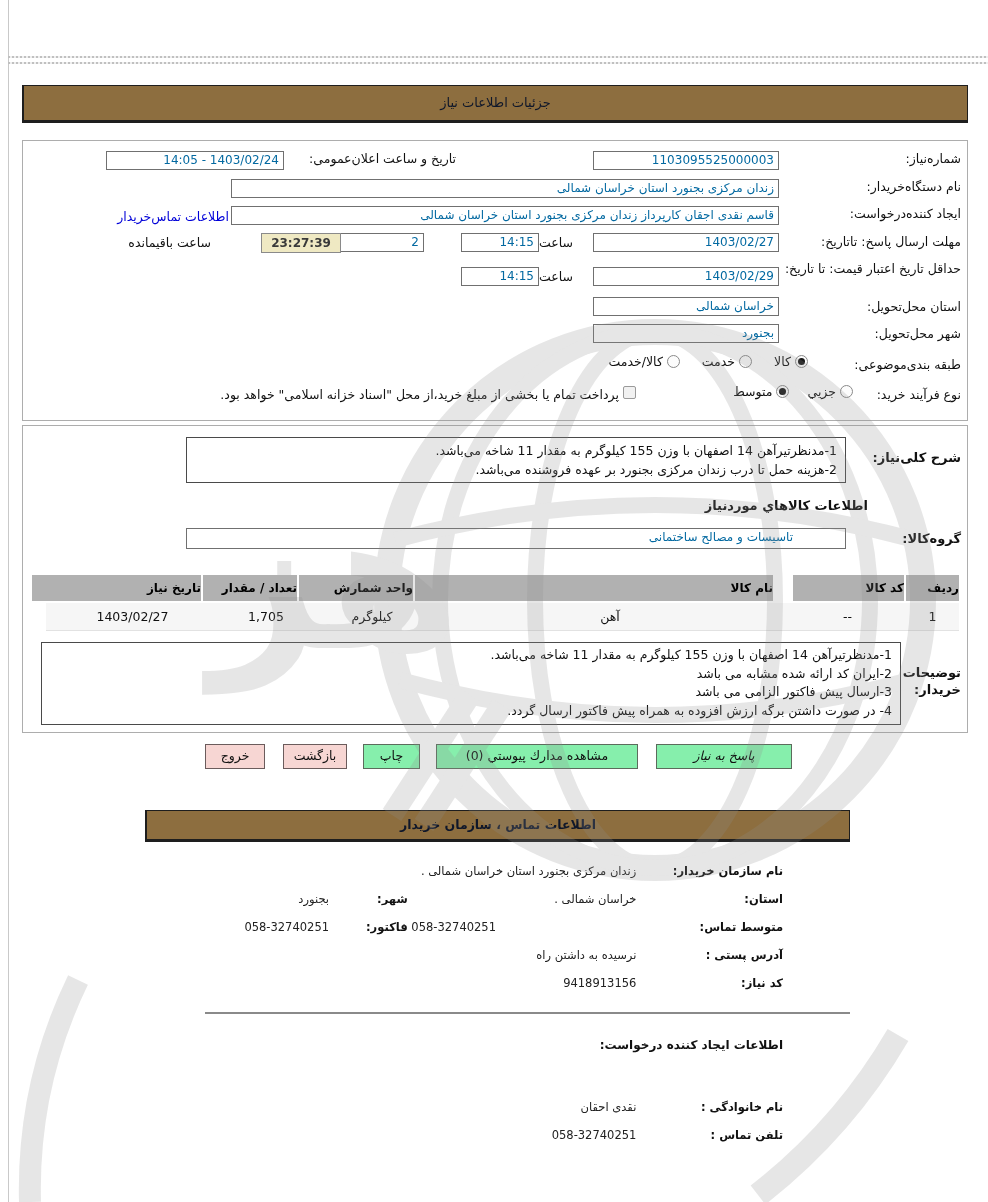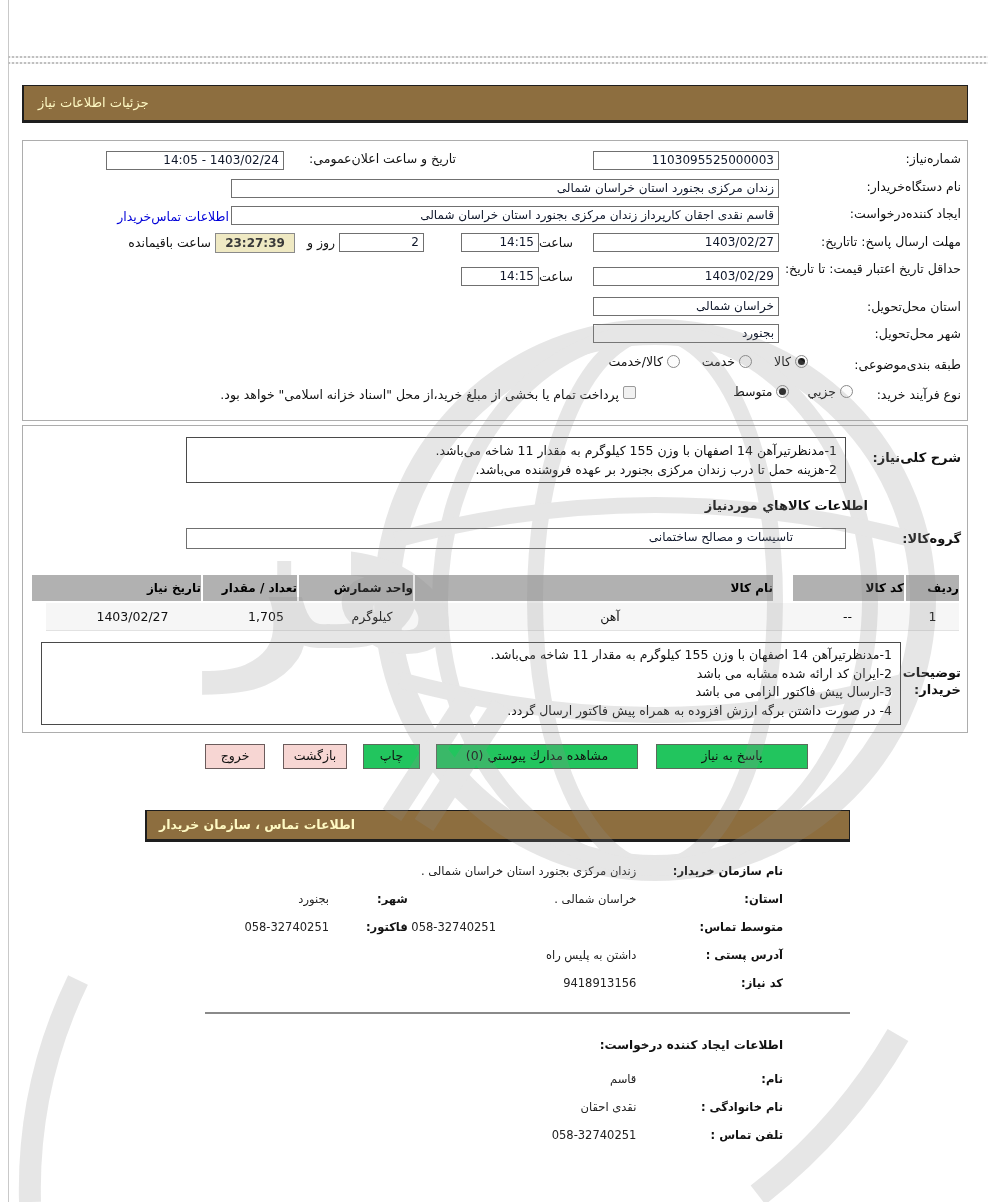--- a/index.html
+++ b/index.html
@@ -2,47 +2,47 @@
 <html lang="fa"><head>
 <meta charset="utf-8">
 <style>
   * { box-sizing: border-box; margin: 0; padding: 0; }
   body { background: #fff; font-family: "DejaVu Sans", sans-serif; }
   .page { position: relative; width: 988px; height: 1202px; background: #fff; direction: rtl; overflow: hidden; }
   .vline { position: absolute; left: 8px; top: 0; width: 1px; height: 1202px; background: #c9c9c9; }
   .rule { position: absolute; left: 8px; right: 0; height: 2px;
           background: repeating-linear-gradient(90deg,#c0c0c0 0 2px, #efefef 2px 4px); }
   .bar { position: absolute; background: #8d6e3f; border: 1px solid #1e1e1e; border-bottom-width: 3px; border-left-width: 2px;
-         color: #fef9c3; font-size: 13px; text-align: left; }
+         color: #0f172a; font-size: 13px; text-align: center; }
   .panel { position: absolute; border: 1px solid #adadad; background: #fff; }
   .lbl { position: absolute; font-size: 12.5px; color: #111; text-align: right; white-space: nowrap; }
   .lbl.wrap { white-space: normal; line-height: 15px; }
   .blbl { font-weight: bold; }
   .inp { position: absolute; height: 19px; border: 1px solid #707070; background: #fff;
-         font-size: 12px; line-height: 17px; padding: 0 4px; text-align: right; color: #0f172a; overflow: hidden; }
+         font-size: 12px; line-height: 17px; padding: 0 4px; text-align: right; color: #0369a1; overflow: hidden; }
   .ltr { direction: ltr; unicode-bidi: isolate; }
   .inp.ltr { text-align: right; }
   .bigbox { position: absolute; border: 1px solid #4a4a4a; background: #fff; font-size: 12.5px; color: #111;
             text-align: right; padding: 3px 8px; line-height: 19px; overflow: hidden; }
   .link { position: absolute; color: #0000d8; font-size: 12.5px; white-space: nowrap; cursor: pointer; }
   .yellow { position: absolute; height: 20px; background: #efe9c3; border: 1px solid #8a8a8a;
-            font-size: 12px; font-weight: bold; color: #3a3a3a; text-align: center; line-height: 18px; }
+            font-size: 12px; font-weight: bold; color: #3a3a3a; text-align: center; line-height: 18px; margin-left: 46px; }
   .rgroup { position: absolute; display: flex; flex-direction: row; align-items: center; }
   .ritem { display: flex; align-items: center; gap: 4px; cursor: pointer; }
   .ritem span.txt { font-size: 12.5px; color: #111; }
   .radio { width: 13px; height: 13px; border-radius: 50%; border: 1px solid #8a8a8a; background: #fcfcfc; display: inline-block; flex: none; }
   .radio.sel::after { content: ""; display: block; width: 7px; height: 7px; margin: 2px; border-radius: 50%; background: #151515; }
   .cbox { position: absolute; width: 13px; height: 13px; border: 1px solid #9a9a9a; background: #f1f1f1; border-radius: 2px; cursor: pointer; }
   .thead { position: absolute; display: flex; gap: 2px; }
   .thead .hc { background: #b1b1b1; color: #000; font-size: 12px; font-weight: bold; text-align: right; line-height: 26px; height: 26px; flex: none; }
   .trow { position: absolute; display: flex; gap: 2px; background: #f6f6f6; border-bottom: 1px solid #e2e2e2; }
   .trow .dc { font-size: 12.5px; color: #111; text-align: center; line-height: 27px; height: 27px; flex: none; }
   .btn { position: absolute; height: 25px; border: 1px solid #5c6b5c; font-size: 12.5px; color: #111;
          text-align: center; line-height: 22px; cursor: pointer; }
-  .btn.green { background: #22c55e; }
+  .btn.green { background: #86efac; }
   .btn.pink { background: #f7d6d3; border-color: #6b5c5c; }
   .crow { position: absolute; left: 138px; right: 205px; font-size: 11.5px; color: #222; direction: rtl; white-space: nowrap; }
   .crow .cl { display: inline-block; font-weight: bold; color: #111; vertical-align: top; }
   .crow .cv { display: inline-block; vertical-align: top; }
   .w143 { width: 143px; } .w225 { width: 225px; } .w75 { width: 75px; }
   .divline { position: absolute; border-top: 2px solid #8a8a8a; }
   .wm { position: absolute; left: 0; top: 0; z-index: 6; pointer-events: none; opacity: 0.22; }
 </style>
 </head>
 <body>
@@ -154,21 +154,21 @@
 
     <div class="bigbox" style="left:18px; top:216px; width:860px; height:83px; line-height:18.5px;">
       <div>1-مدنظرتیرآهن 14 اصفهان با وزن 155 کیلوگرم به مقدار 11 شاخه می‌باشد.</div>
       <div>2-ایران کد ارائه شده مشابه می باشد</div>
       <div>3-ارسال پیش فاکتور الزامی می باشد</div>
       <div>4- در صورت داشتن برگه ارزش افزوده به همراه پیش فاکتور ارسال گردد.</div>
     </div>
     <div class="lbl wrap blbl" style="right:6px; top:238px; width:64px; font-size:13px; line-height:17px;">توضیحات خریدار:</div>
   </div>
 
-  <div class="btn green" style="left:656px; top:744px; width:152px;">پاسخ به نیاز</div>
+  <div class="btn green" style="left:656px; top:744px; width:136px;font-style:italic;">پاسخ به نیاز</div>
   <div class="btn green" style="left:436px; top:744px; width:202px;">مشاهده مدارك پیوستي (0)</div>
   <div class="btn green" style="left:363px; top:744px; width:57px;">چاپ</div>
   <div class="btn pink" style="left:283px; top:744px; width:64px;">بازگشت</div>
   <div class="btn pink" style="left:205px; top:744px; width:60px;">خروج</div>
 
   <div class="bar" style="left:145px; top:810px; width:705px; height:32px; line-height:28px; padding-left:12px; padding-right:12px; font-weight:bold; font-size:12.5px;">
     <span>اطلاعات تماس ، سازمان خریدار</span>
   </div>
 
   <div class="crow" style="top:864px;">
@@ -182,35 +182,31 @@
     <span class="cv">بجنورد</span>
   </div>
   <div class="crow" style="top:920px;">
     <span class="cl w143">متوسط تماس:</span>
     <span class="cv w225 ltr">058-32740251</span>
     <span class="cl w75">فاکتور:</span>
     <span class="cv ltr">058-32740251</span>
   </div>
   <div class="crow" style="top:948px;">
     <span class="cl w143">آدرس پستی :</span>
-    <span class="cv">داشتن به پلیس راه</span>
+    <span class="cv">نرسیده به داشتن راه</span>
   </div>
   <div class="crow" style="top:976px;">
     <span class="cl w143">کد نیاز:</span>
     <span class="cv ltr">9418913156</span>
   </div>
 
   <div class="divline" style="left:205px; top:1012px; width:645px;"></div>
 
   <div class="crow" style="top:1038px; font-size:12px;">
     <span class="cl">اطلاعات ایجاد کننده درخواست:</span>
-  </div>
-  <div class="crow" style="top:1072px;">
-    <span class="cl w143">نام:</span>
-    <span class="cv">قاسم</span>
   </div>
   <div class="crow" style="top:1100px;">
     <span class="cl w143">نام خانوادگی :</span>
     <span class="cv">نقدی احقان</span>
   </div>
   <div class="crow" style="top:1128px;">
     <span class="cl w143">تلفن تماس :</span>
     <span class="cv ltr">058-32740251</span>
   </div>
 

